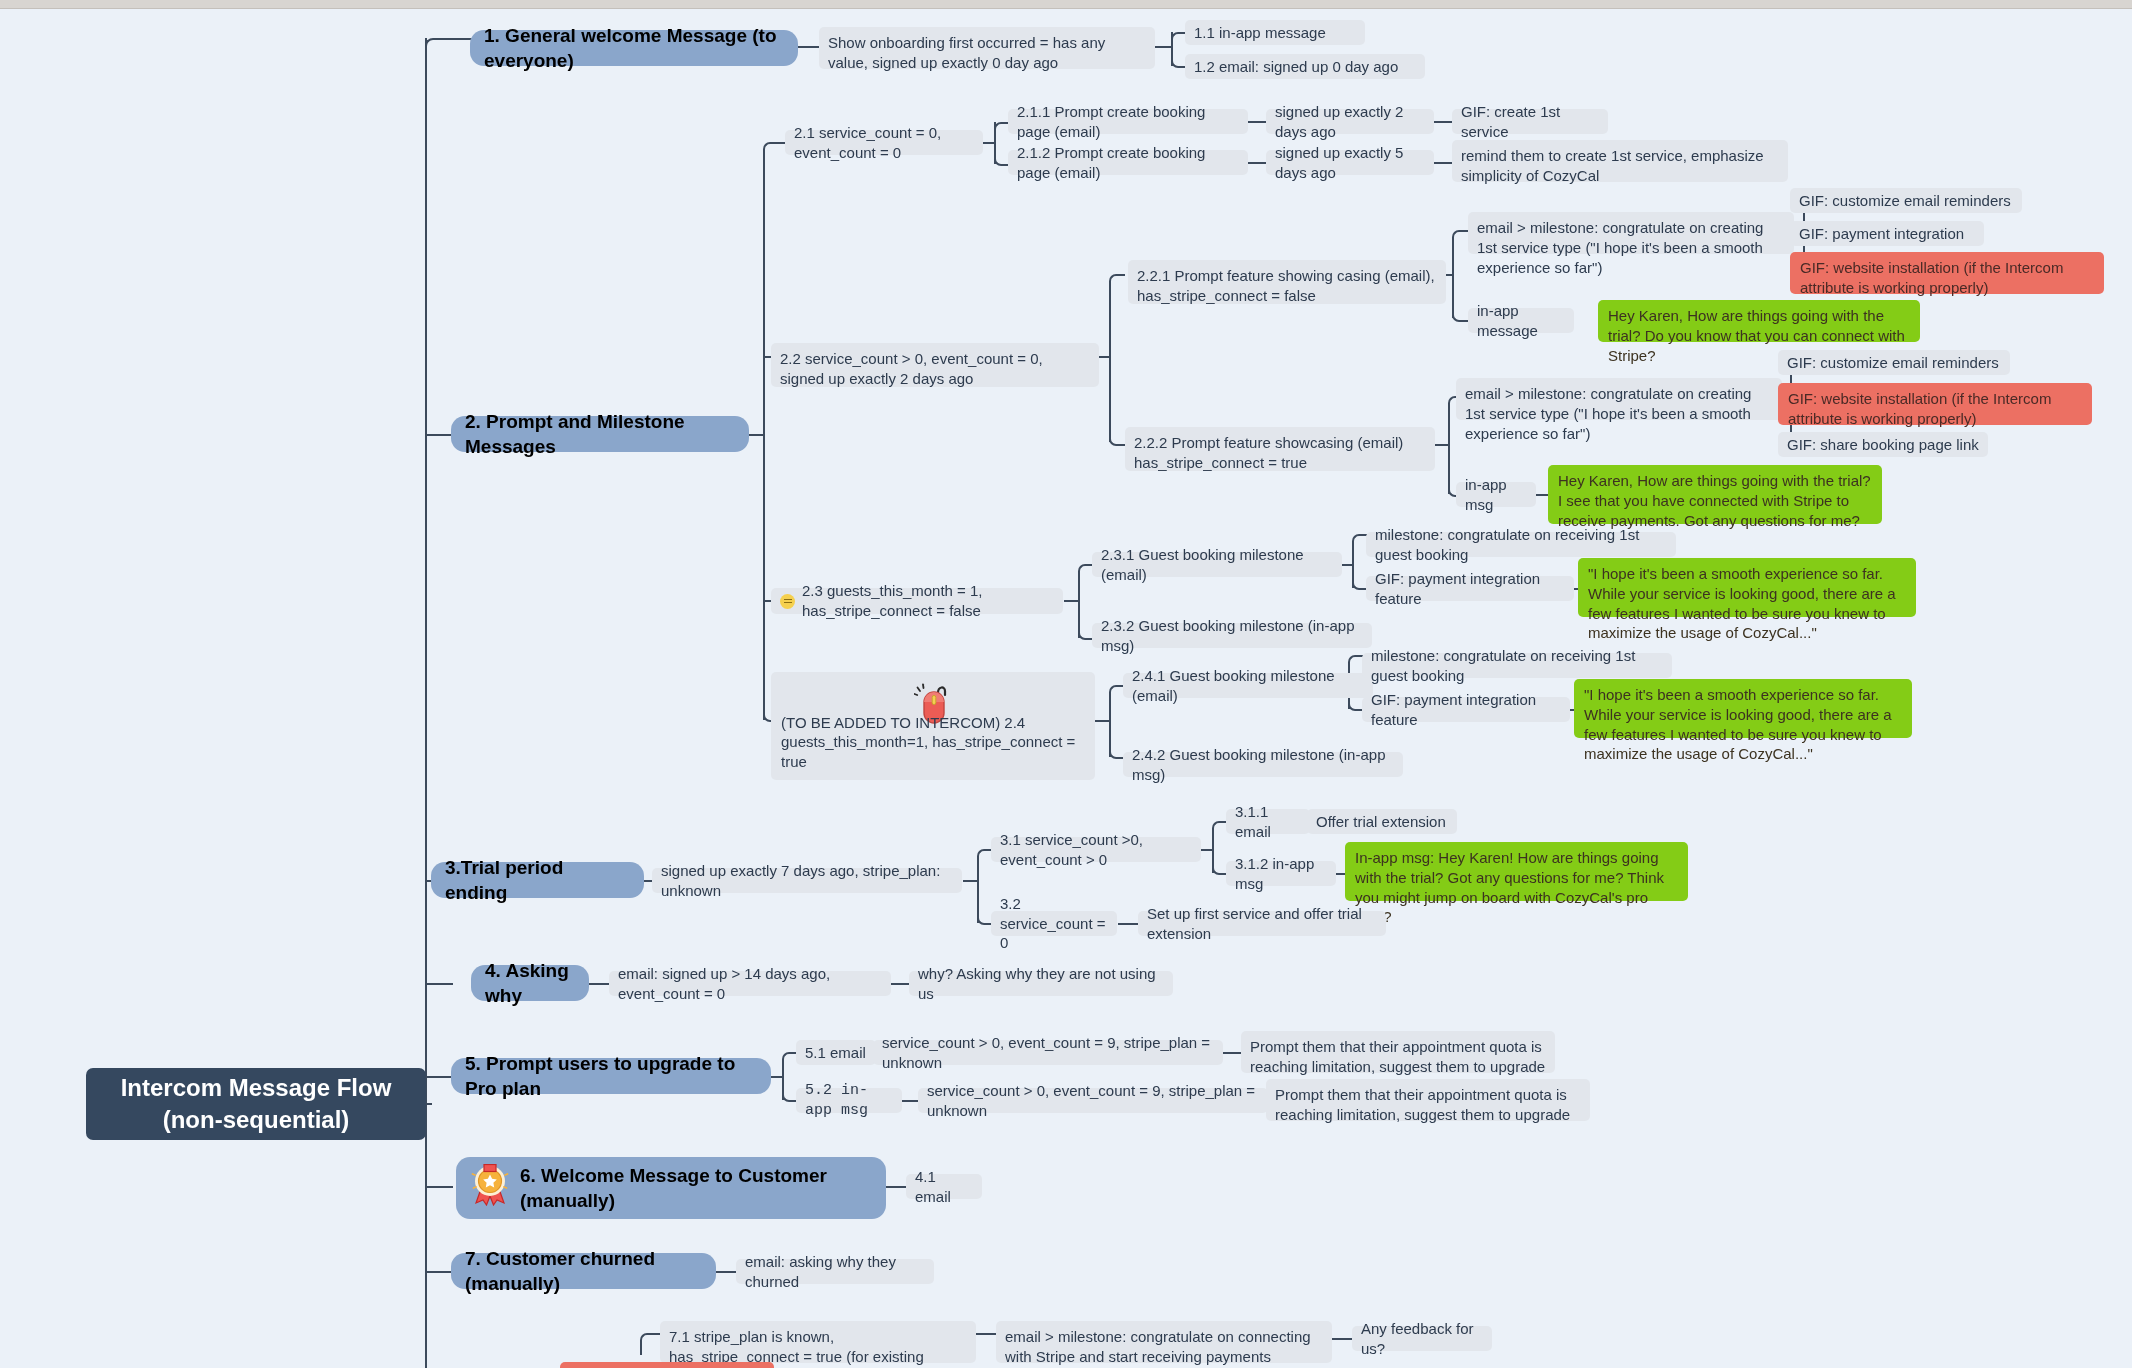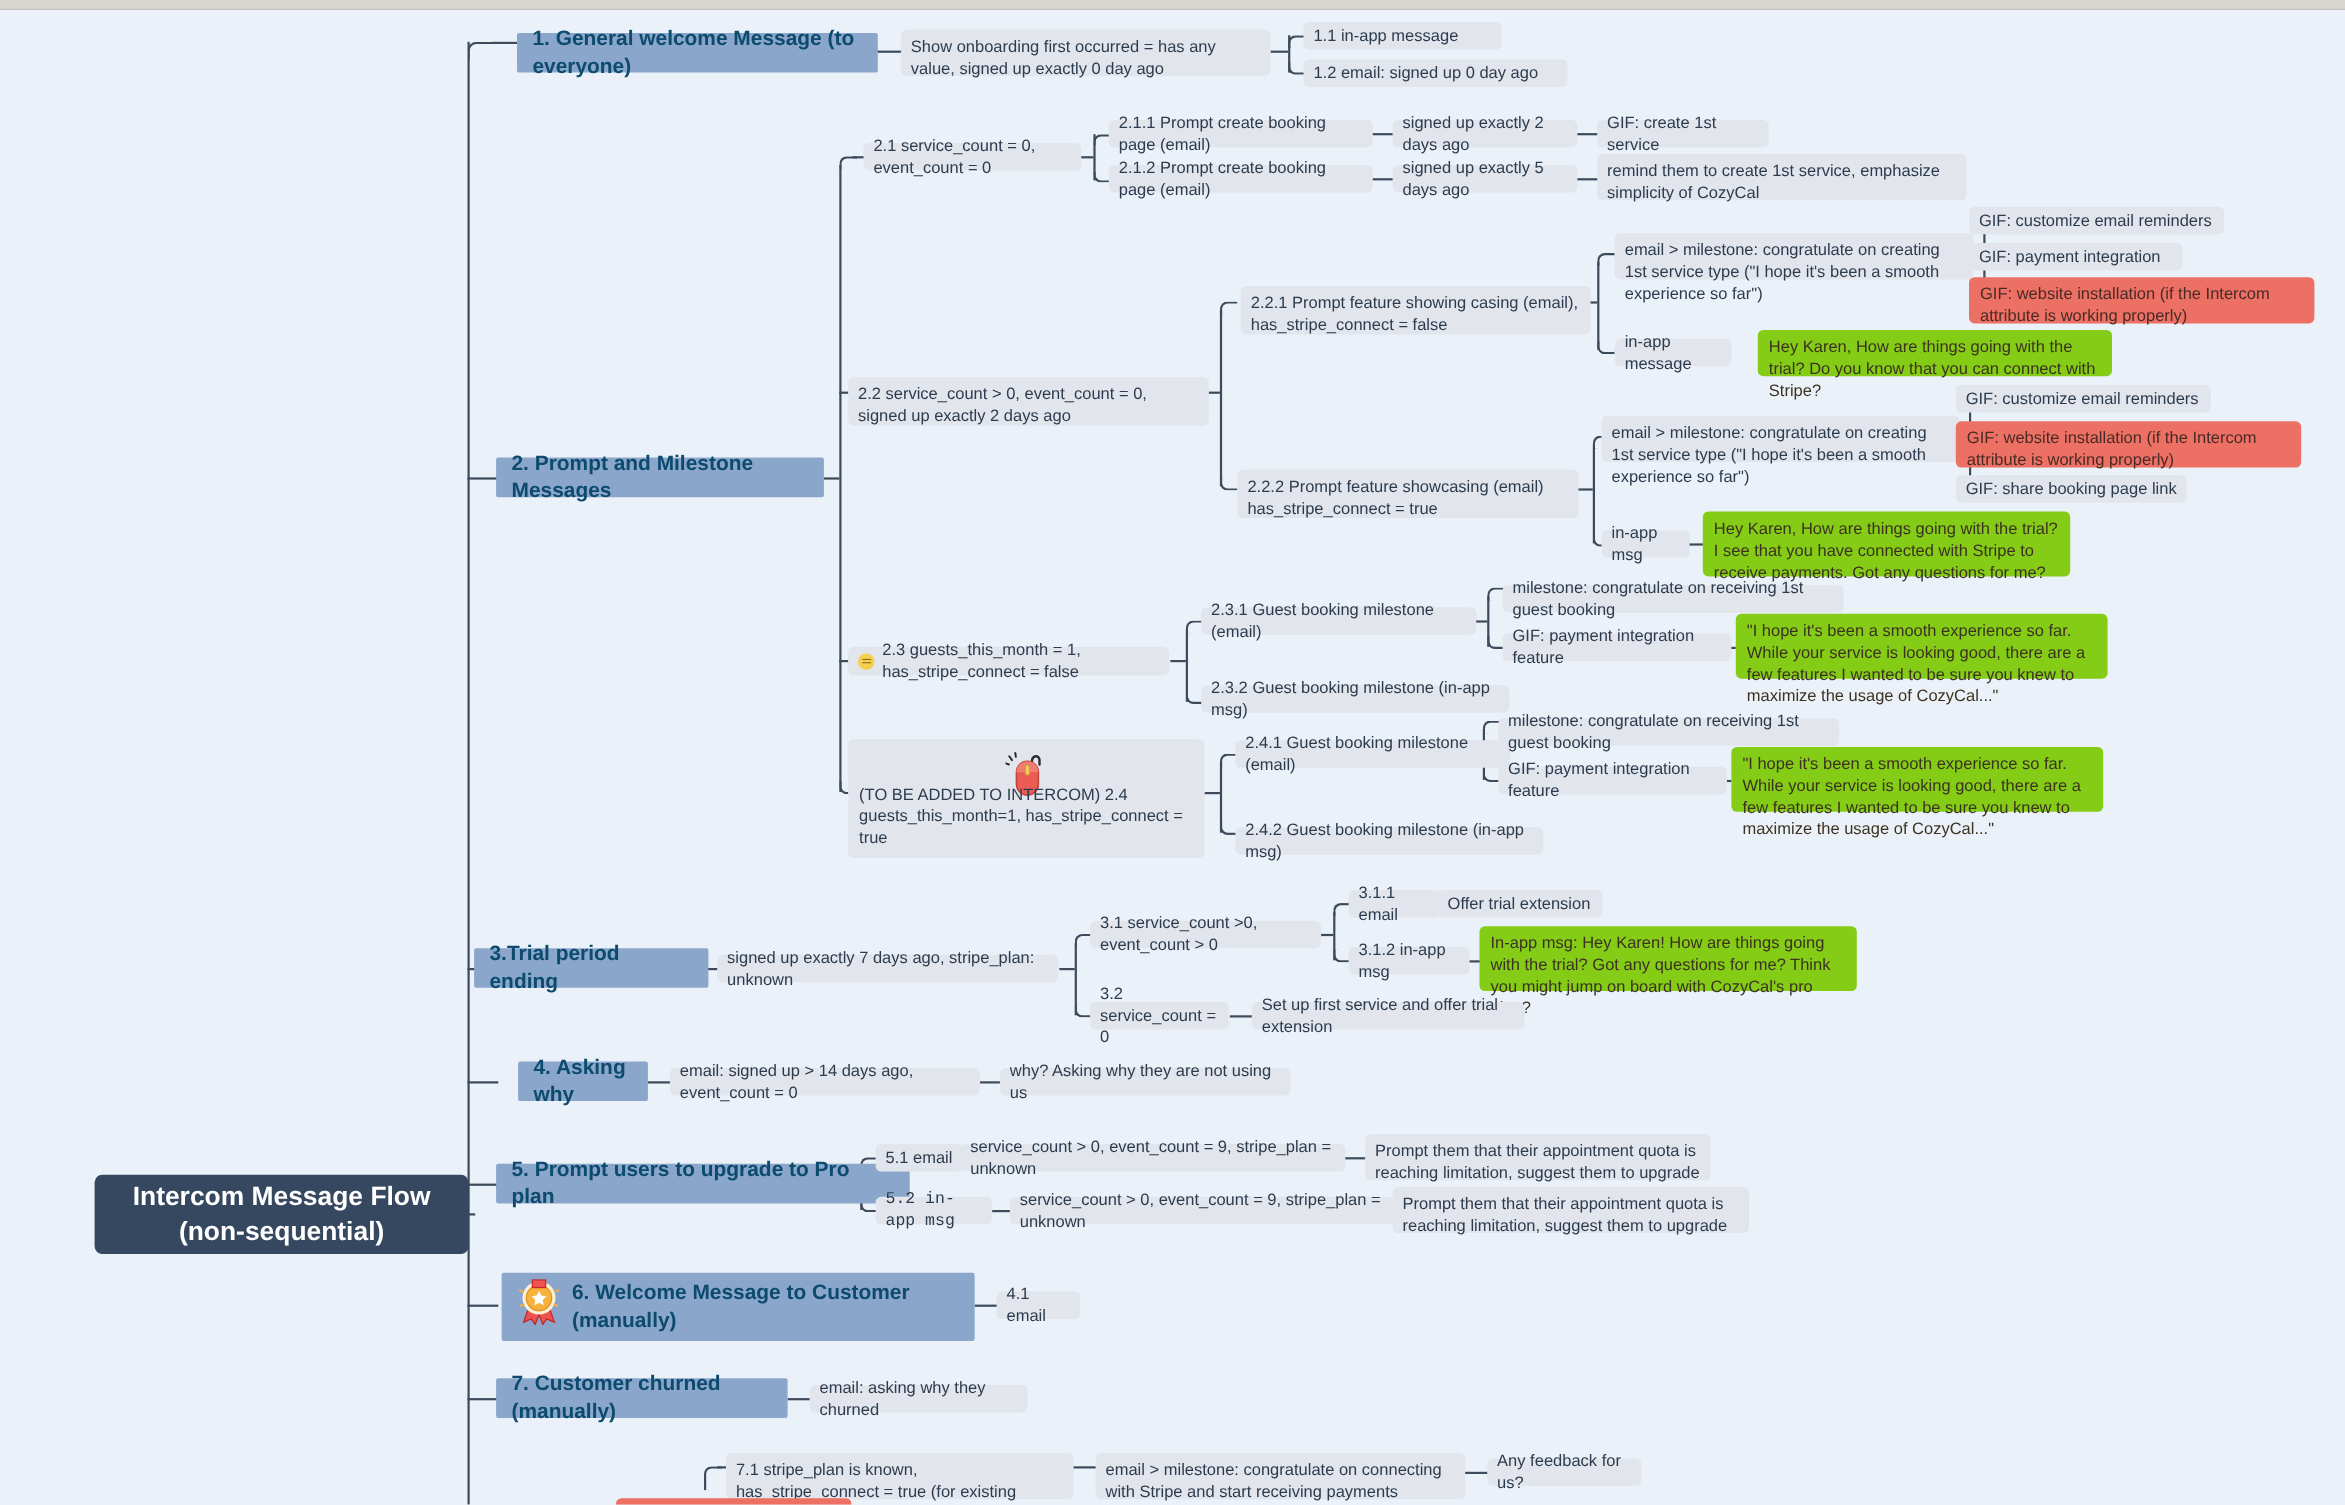--- a/index.html
+++ b/index.html
@@ -38,27 +38,27 @@
     font-weight: bold;
     text-align: center;
     display: flex;
     align-items: center;
     justify-content: center;
     padding: 10px 14px;
     border-radius: 7px;
   }
   .node.level1 {
     background: #8aa6cb;
-    color: #0c4a6e;
+    color: #000000;
     font-size: 19px;
     font-weight: bold;
     display: flex;
     align-items: center;
     padding: 8px 14px;
-    border-radius: 2px;
+    border-radius: 14px;
   }
   .node.plain {
     background: #e2e6ec;
     color: #2d3b4e;
     font-size: 15px;
     padding: 5px 9px;
     display: flex;
     align-items: center;
   }
   .node.plain.multiline { align-items: flex-start; padding-top: 6px; }
@@ -420,21 +420,21 @@
   <div class="node level1" style="left:471px; top:965px; width:118px; height:36px;">
     <span class="txt">4. Asking why</span>
   </div>
   <div class="node plain" style="left:609px; top:971px; width:282px; height:25px;">
     <span class="txt">email: signed up &gt; 14 days ago, event_count = 0</span>
   </div>
   <div class="node plain" style="left:909px; top:971px; width:264px; height:25px;">
     <span class="txt">why? Asking why they are not using us</span>
   </div>
 
-  <div class="node level1" style="left:451px; top:1058px; width:376px; height:36px;">
+  <div class="node level1" style="left:451px; top:1058px; width:320px; height:36px;">
     <span class="txt">5. Prompt users to upgrade to Pro plan</span>
   </div>
   <div class="node plain" style="left:796px; top:1040px; width:80px; height:25px;">
     <span class="txt">5.1 email</span>
   </div>
   <div class="node plain" style="left:873px; top:1040px; width:350px; height:25px;">
     <span class="txt">service_count &gt; 0, event_count = 9, stripe_plan = unknown</span>
   </div>
   <div class="node plain multiline" style="left:1241px; top:1031px; width:314px; height:42px;">
     <span class="txt">Prompt them that their appointment quota is reaching limitation, suggest them to upgrade</span>

